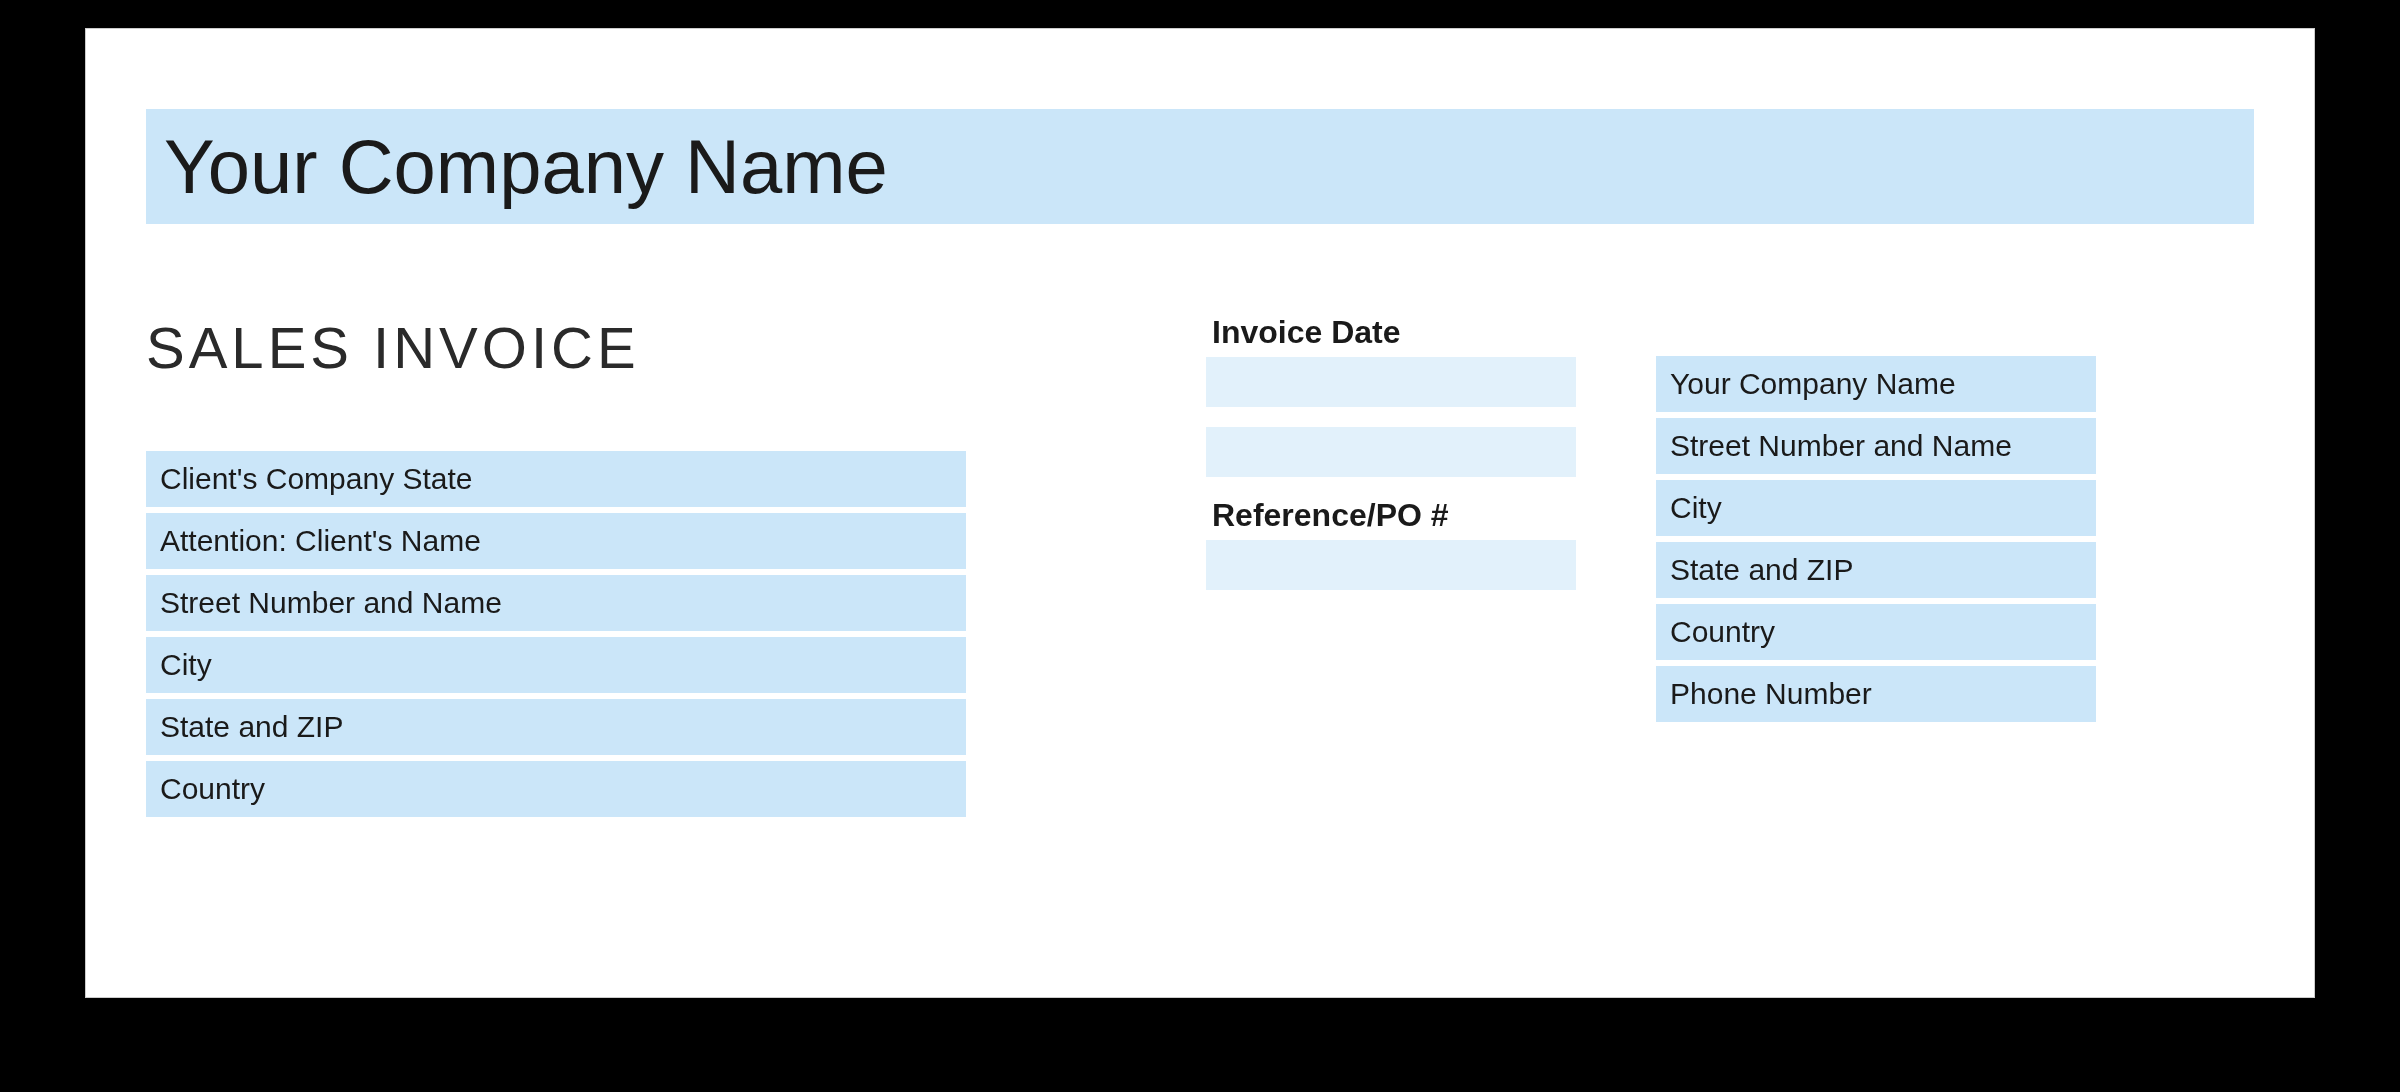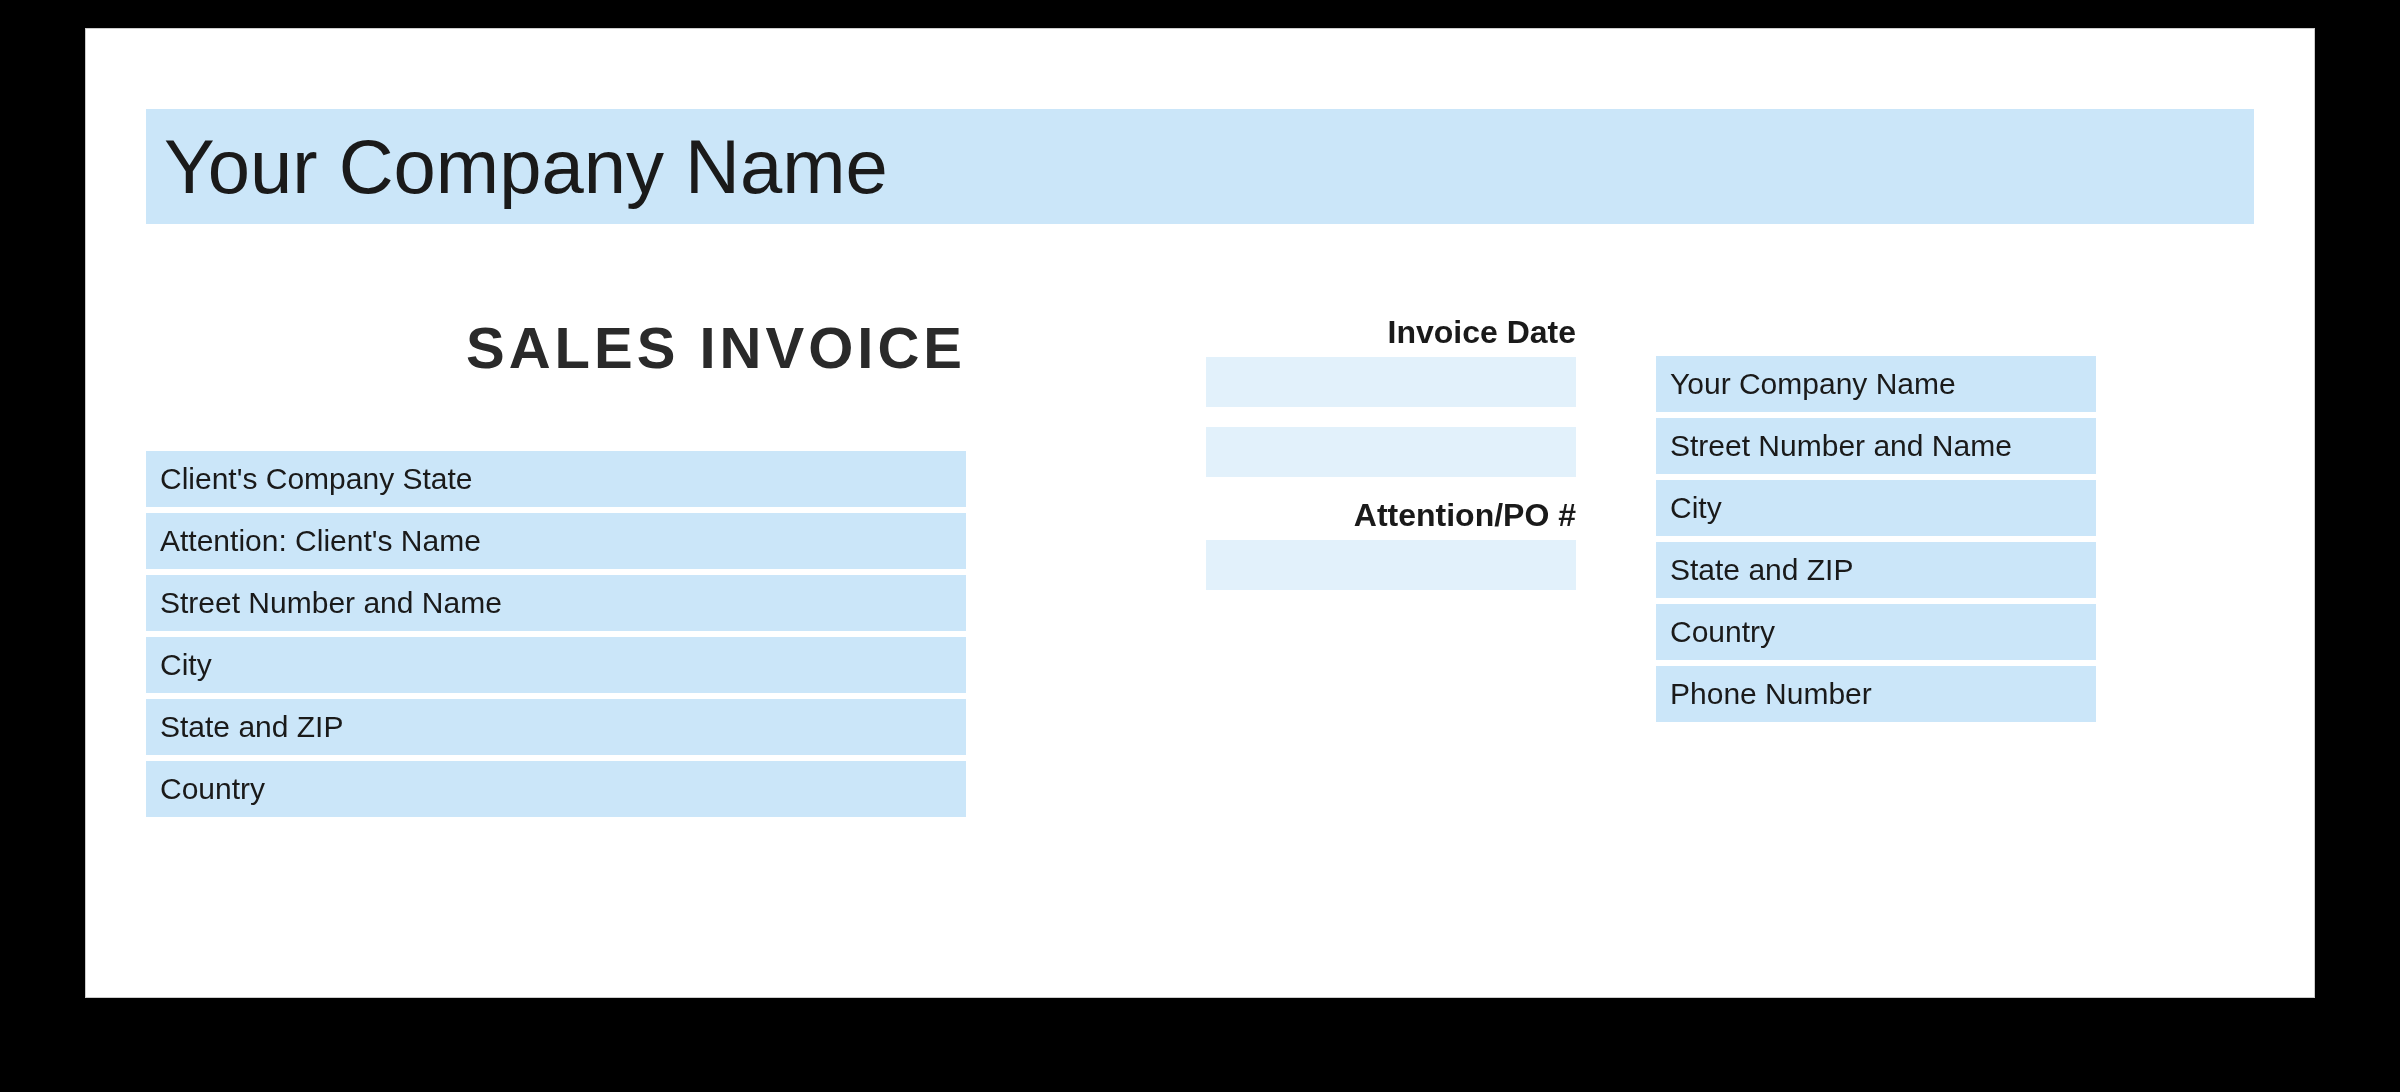--- a/index.html
+++ b/index.html
@@ -14,21 +14,20 @@
     padding-top: 28px;
   }
   .page {
     background: #fff;
     width: 2230px;
     height: 970px;
     border: 1px solid #ccc;
     box-shadow: 0 2px 6px rgba(0,0,0,0.3);
     padding: 80px 60px 40px 60px;
     position: relative;
-    text-align: right;
   }
   .header-bar {
     background: #cbe6f9;
     height: 115px;
     width: 100%;
     display: flex;
     align-items: center;
     padding-left: 18px;
   }
   .header-bar .company {
@@ -47,21 +46,21 @@
   .col-mid {
     flex: 0 0 370px;
     margin-left: 200px;
   }
   .col-right {
     flex: 0 0 440px;
     margin-left: 40px;
   }
   .title {
     font-size: 58px;
-    font-weight: 700;
+    font-weight: 400;
     letter-spacing: 4px;
     color: #2a2a2a;
     margin-bottom: 70px;
     font-family: Arial, Helvetica, sans-serif;
   }
   .field {
     background: #cbe6f9;
     height: 56px;
     margin-bottom: 6px;
     display: flex;
@@ -112,21 +111,21 @@
 
     <div class="col-mid">
       <div class="mid-block">
         <div class="label">Invoice Date</div>
         <div class="mid-field"></div>
       </div>
       <div class="mid-block">
         <div class="mid-field"></div>
       </div>
       <div class="mid-block">
-        <div class="label">Attention/PO #</div>
+        <div class="label">Reference/PO #</div>
         <div class="mid-field"></div>
       </div>
     </div>
 
     <div class="col-right">
       <div class="field">Your Company Name</div>
       <div class="field">Street Number and Name</div>
       <div class="field">City</div>
       <div class="field">State and ZIP</div>
       <div class="field">Country</div>

